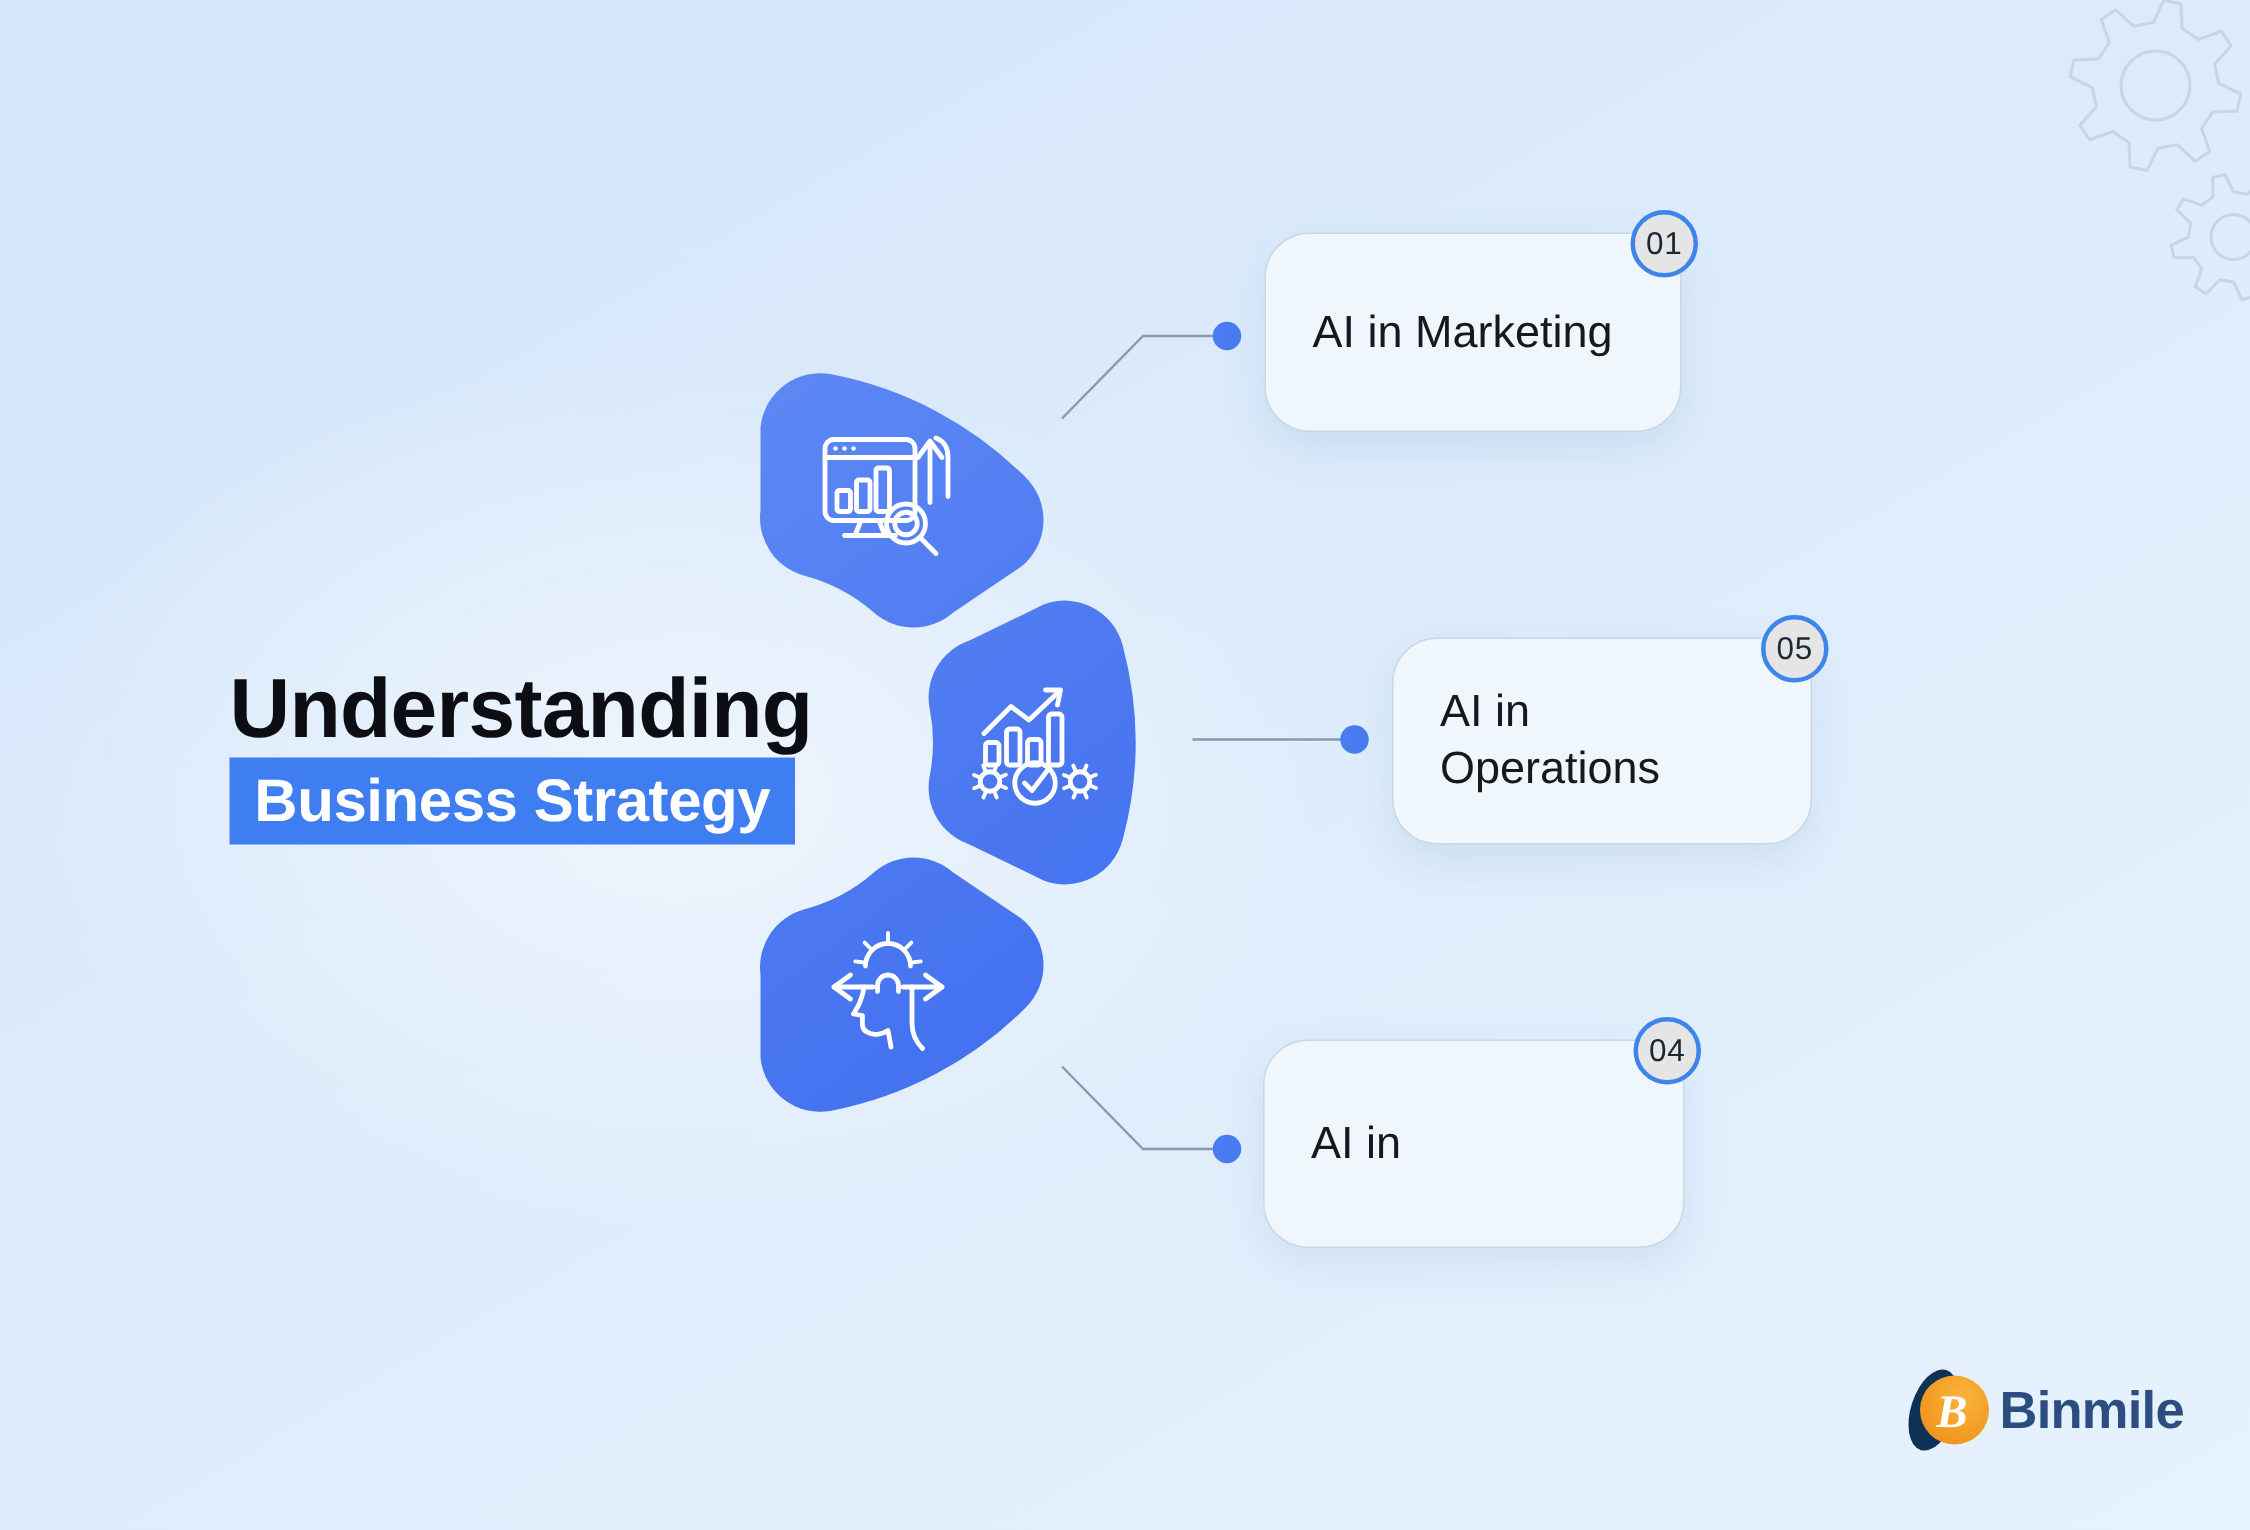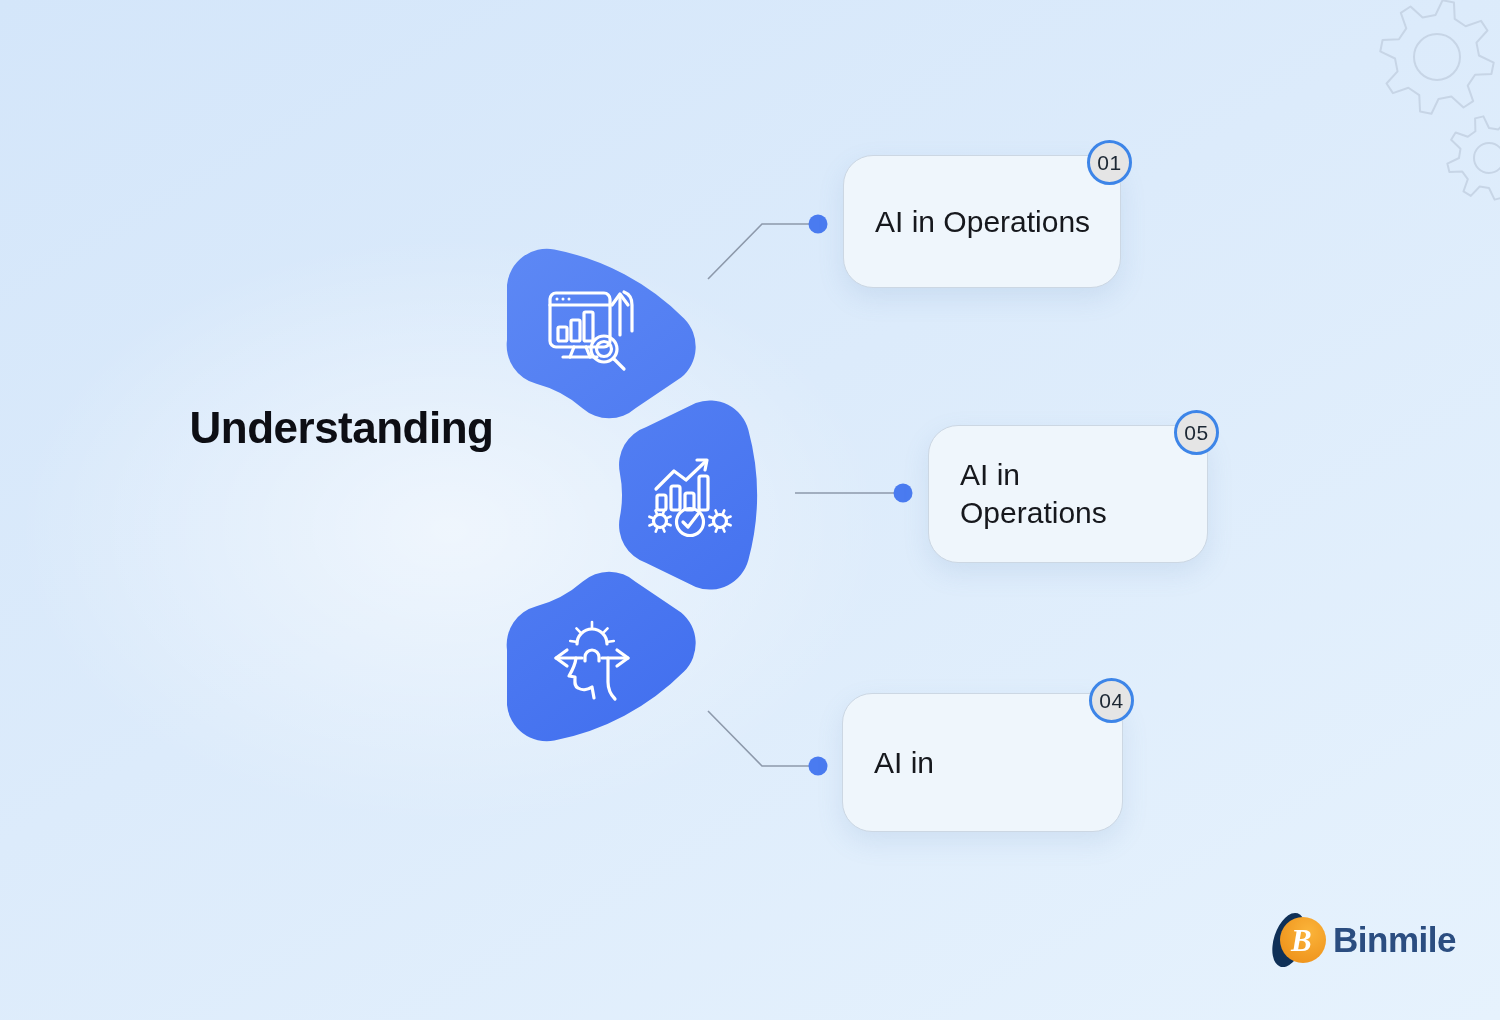--- a/index.html
+++ b/index.html
@@ -26,21 +26,21 @@
   
   .gear-deco path,.gear-deco circle{stroke:var(--gear-outline);stroke-width:2;fill:none;stroke-linejoin:round;stroke-linecap:round;}
 
   
   .icon{stroke:#fff;stroke-width:3.2;fill:none;stroke-linecap:round;stroke-linejoin:round;}
   .icon .icon-fill{fill:#fff;stroke:none;}
   .icon .thin{stroke-width:2.6;}
 
   
   .title{position:absolute;left:153px;top:400px;width:377px;text-align:center;color:var(--title-text);}
-  .title-line{font-size:44px;font-weight:700;line-height:56px;letter-spacing:-0.5px;white-space:nowrap;}
+  .title-line{font-size:56px;font-weight:700;line-height:56px;letter-spacing:-0.5px;white-space:nowrap;margin-top:44px;}
   .title-highlight{
     margin-top:5px;height:58px;line-height:58px;background:var(--highlight);
     color:#ffffff;font-size:40px;font-weight:700;letter-spacing:-0.3px;white-space:nowrap;
   }
 
   
   .card{
     position:absolute;background:var(--card-fill);border:1px solid var(--card-border);
     border-radius:30px;box-shadow:0 10px 26px rgba(100,140,190,.15);
     display:flex;align-items:center;box-sizing:border-box;
@@ -165,25 +165,26 @@
       <line class="cline" x1="795" y1="493" x2="903" y2="493"></line>
       <polyline class="cline" points="708,711 762,766 818,766"></polyline>
       <circle class="cdot" cx="818" cy="224" r="9.5"></circle>
       <circle class="cdot" cx="903" cy="493" r="9.5"></circle>
       <circle class="cdot" cx="818" cy="766" r="9.5"></circle>
     </g>
   </svg>
 
   <div class="title">
     <div class="title-line">Understanding</div>
+    <div class="title-highlight">Business Strategy</div>
   </div>
 
   <div class="card" style="left:843px;top:155px;width:278px;height:133px;">
     <div class="card-text">
-      <div>AI in Operations</div>
+      <div>AI in Marketing</div>
     </div>
     <div class="badge">01</div>
   </div>
 
   <div class="card" style="left:928px;top:425px;width:280px;height:138px;">
     <div class="card-text">
       <div>AI in</div>
       <div>Operations</div>
     </div>
     <div class="badge">05</div>

